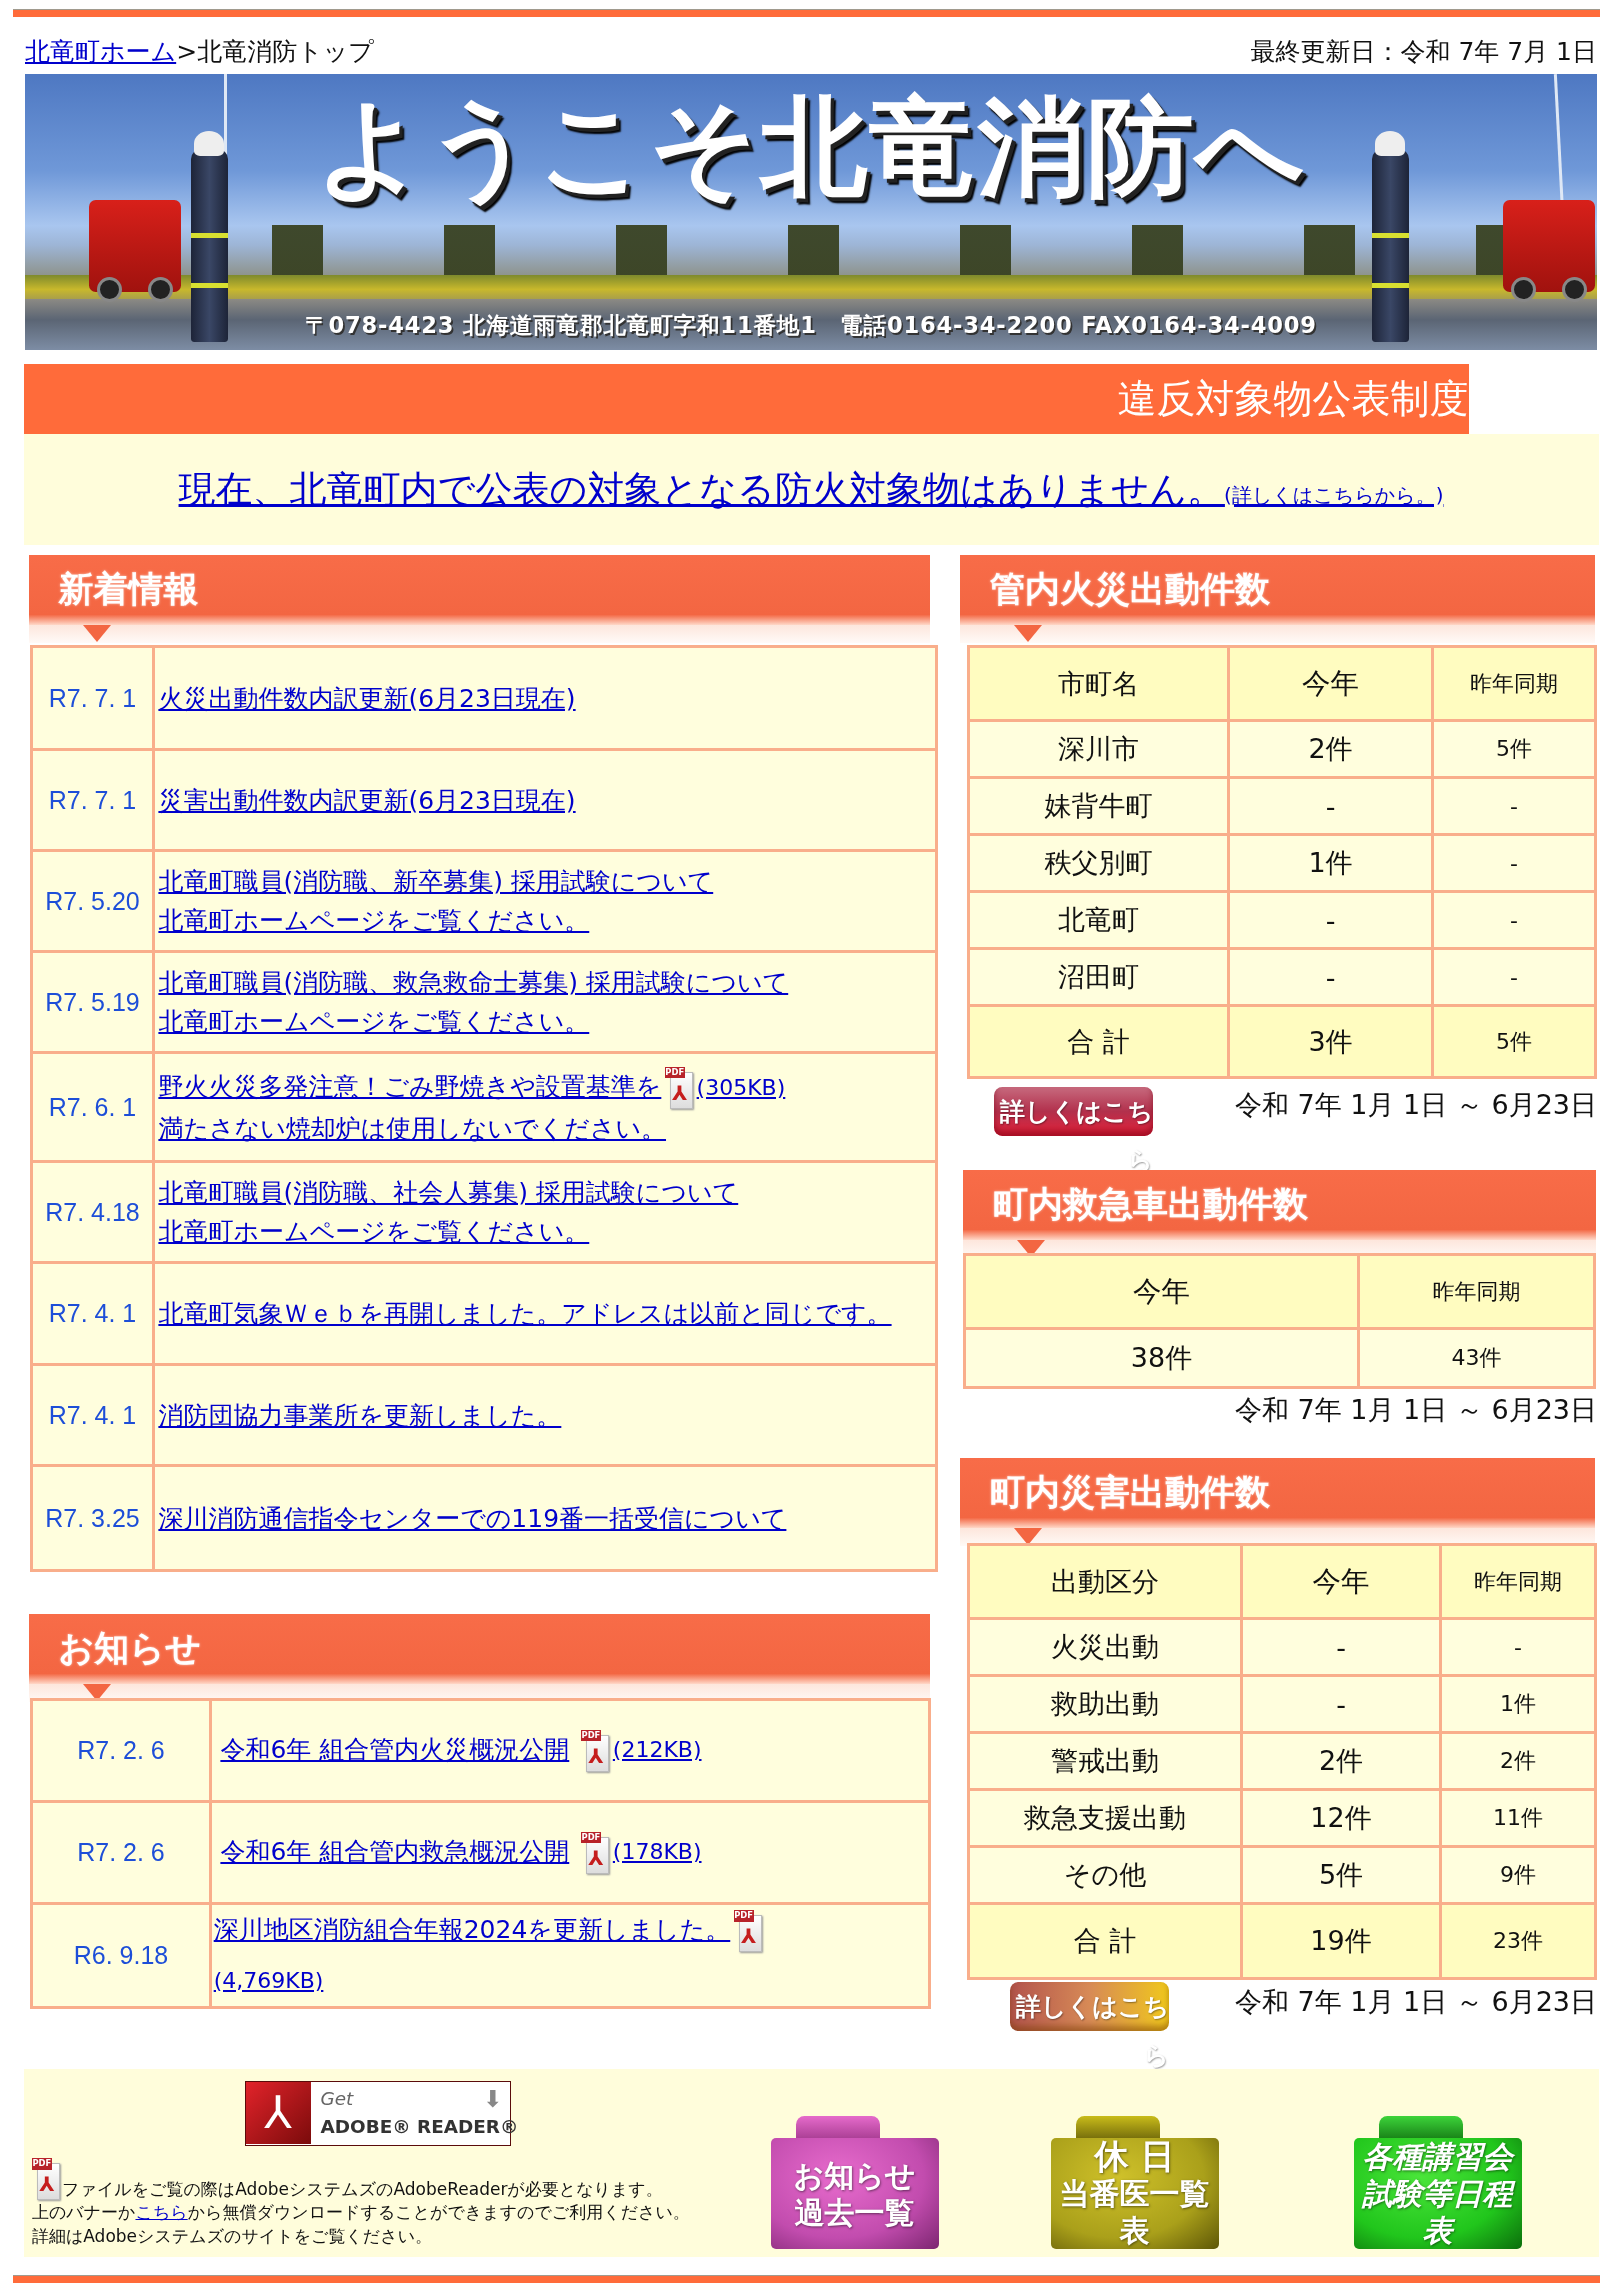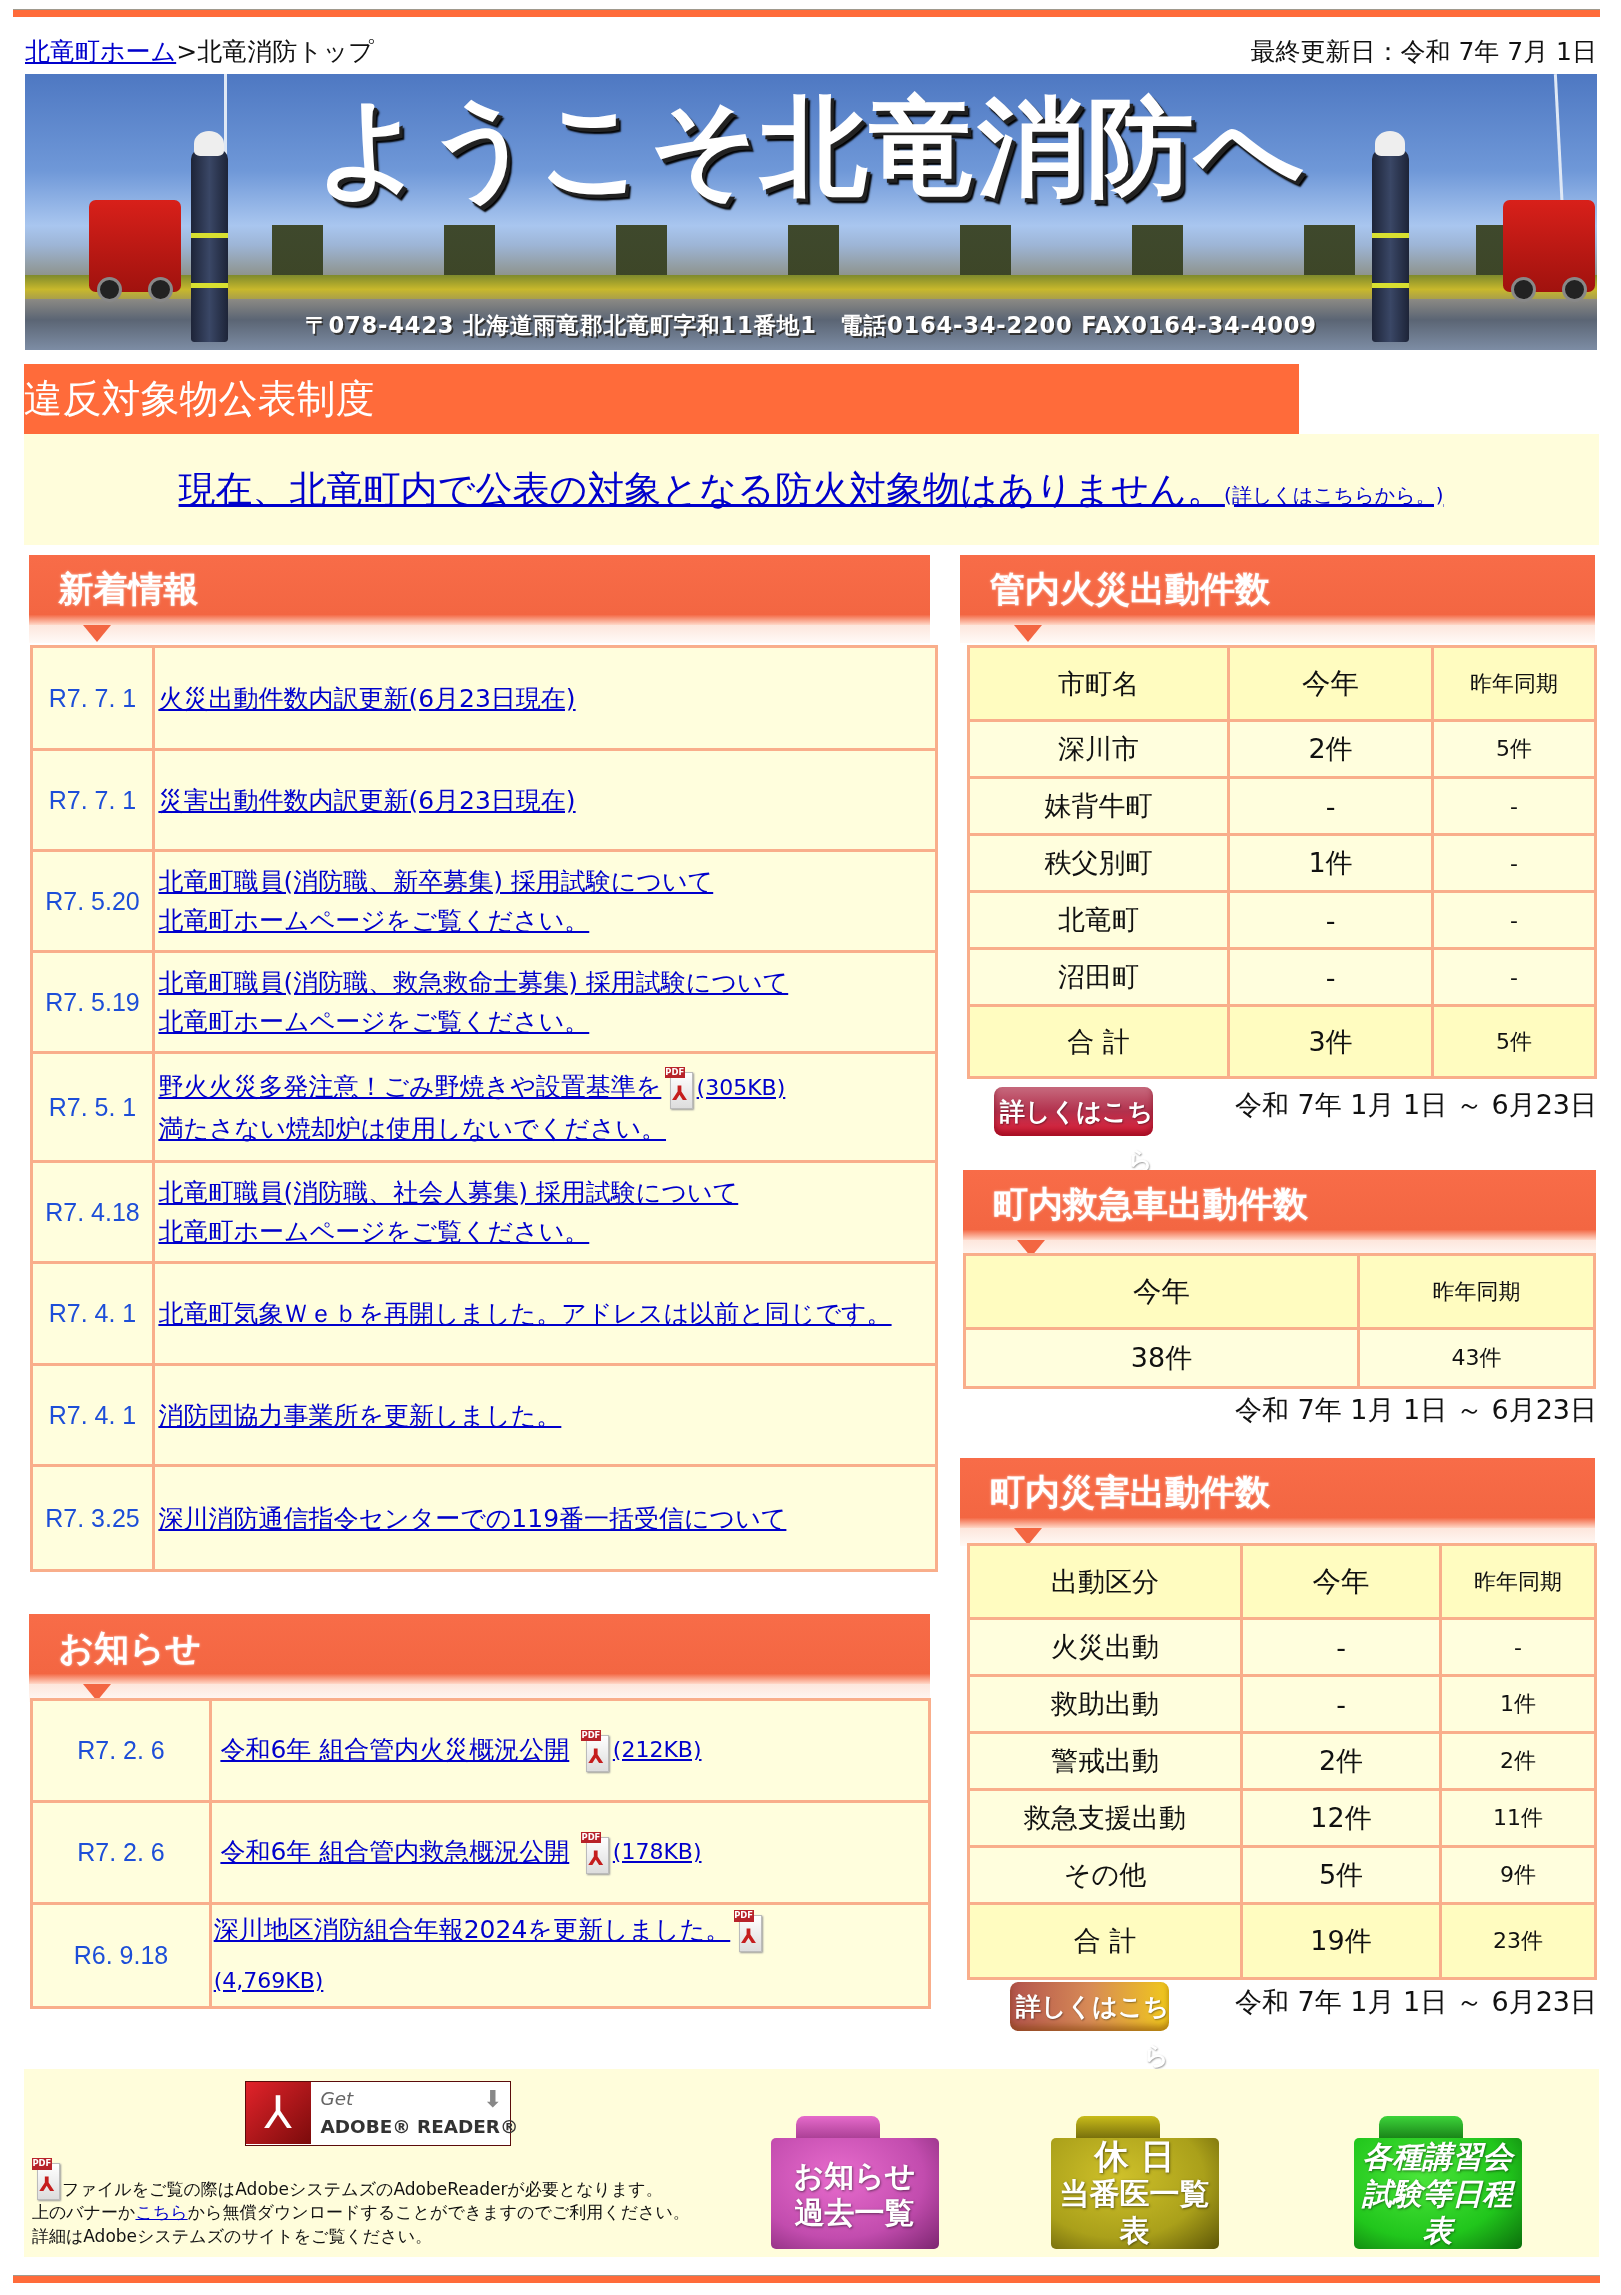--- a/index.html
+++ b/index.html
@@ -27,21 +27,21 @@
     text-shadow: 1.7px 1.7px 0 #333; letter-spacing: 0.8px; white-space: nowrap; }
   .banner .fighter { position: absolute; top: 50px; width: 50px; height: 218px; }
   .banner .fighter .body { position: absolute; left: 6.7px; top: 25px; width: 37px; height: 193px; background: linear-gradient(90deg,#1d2438,#3a4766 50%,#1d2438); border-radius: 10px 10px 3.4px 3.4px; }
   .banner .fighter .stripe { position: absolute; left: 6.7px; width: 37px; height: 5px; background: #d8e030; }
   .banner .fighter .helmet { position: absolute; left: 10px; top: 6.7px; width: 30px; height: 25px; background: #eee; border-radius: 50% 50% 20% 20%; }
   .banner .hose { position: absolute; top: 0; width: 3.4px; height: 159px; background: #dfe8f5; }
   .banner .truck { position: absolute; top: 126px; width: 92px; height: 92px; background: linear-gradient(180deg,#d8201a,#a0120e); border-radius: 6.7px; }
   .banner .truck .wheel { position: absolute; bottom: -10px; width: 25px; height: 25px; border-radius: 50%; background: #222; border: 3.4px solid #888; }
 
   
-  .notice-bar { position: absolute; left: 23.5px; top: 364px; width: 1275px; height: 70px; background: #ff6b3a; color: #fff; font-size: 39px; line-height: 70px; text-align: left; }
+  .notice-bar { position: absolute; left: 23.5px; top: 364px; width: 1445px; height: 70px; background: #ff6b3a; color: #fff; font-size: 39px; line-height: 70px; text-align: right; }
   .notice-body { position: absolute; left: 23.5px; top: 434px; width: 1575px; height: 111px; background: #fffddb; text-align: center; }
   .notice-body .main-link { display: inline-block; margin-top: 32px; font-size: 37px; line-height: 47px; color: #0000cc; }
   .notice-body .small-link { font-size: 20px; }
 
   
   .sec-head { position: absolute; height: 70px; background: linear-gradient(180deg, #f86c48 0%, #f36642 85%, #ffd8c8 100%); color: #fff;
     font-size: 35px; line-height: 69px; padding-left: 30px; font-weight: bold; text-shadow: 0 0 2.5px rgba(255,255,255,.7); }
   .sec-head::before { content: ""; position: absolute; left: 0; right: 0; top: 70px; height: 18.4px; background: linear-gradient(180deg, #fde6dc, #fffaf7); }
   .sec-head::after { content: ""; position: absolute; left: 54px; top: 70px; border-left: 14.2px solid transparent; border-right: 14.2px solid transparent; border-top: 17px solid #f36642; }
 
@@ -149,21 +149,21 @@
   </tr>
   <tr style="height:101px">
     <td class="date">R7. 5.20</td>
     <td class="body"><a href="#">北竜町職員(消防職、新卒募集) 採用試験について</a><br><a href="#">北竜町ホームページをご覧ください。</a></td>
   </tr>
   <tr style="height:101px">
     <td class="date">R7. 5.19</td>
     <td class="body"><a href="#">北竜町職員(消防職、救急救命士募集) 採用試験について</a><br><a href="#">北竜町ホームページをご覧ください。</a></td>
   </tr>
   <tr style="height:109px">
-    <td class="date">R7. 5. 1</td>
+    <td class="date">R7. 6. 1</td>
     <td class="body"><a href="#">野火火災多発注意！ごみ野焼きや設置基準を</a><span class="pdf"><span class="page"></span><span class="tag">PDF</span><span class="glyph">⅄</span></span><a href="#" class="fsize">(305KB)</a><br><a href="#">満たさない焼却炉は使用しないでください。</a></td>
   </tr>
   <tr style="height:101px">
     <td class="date">R7. 4.18</td>
     <td class="body"><a href="#">北竜町職員(消防職、社会人募集) 採用試験について</a><br><a href="#">北竜町ホームページをご覧ください。</a></td>
   </tr>
   <tr style="height:102px">
     <td class="date">R7. 4. 1</td>
     <td class="body"><a href="#">北竜町気象Ｗｅｂを再開しました。アドレスは以前と同じです。</a></td>
   </tr>

